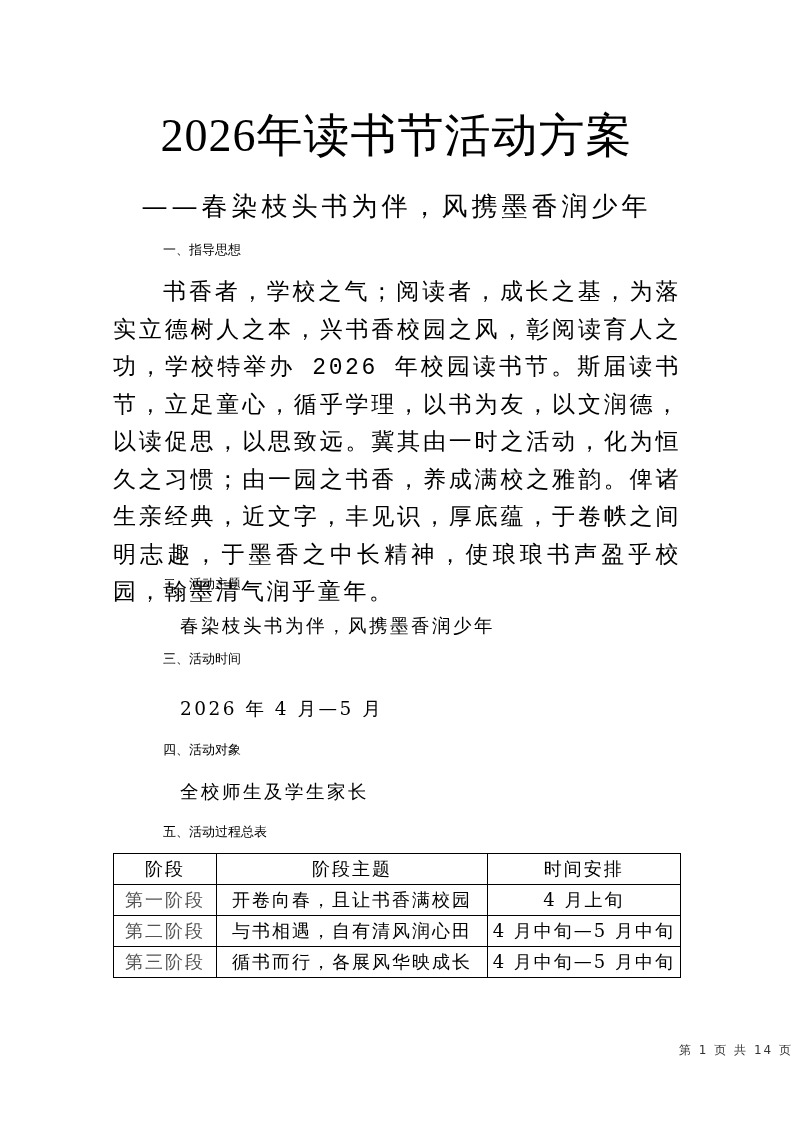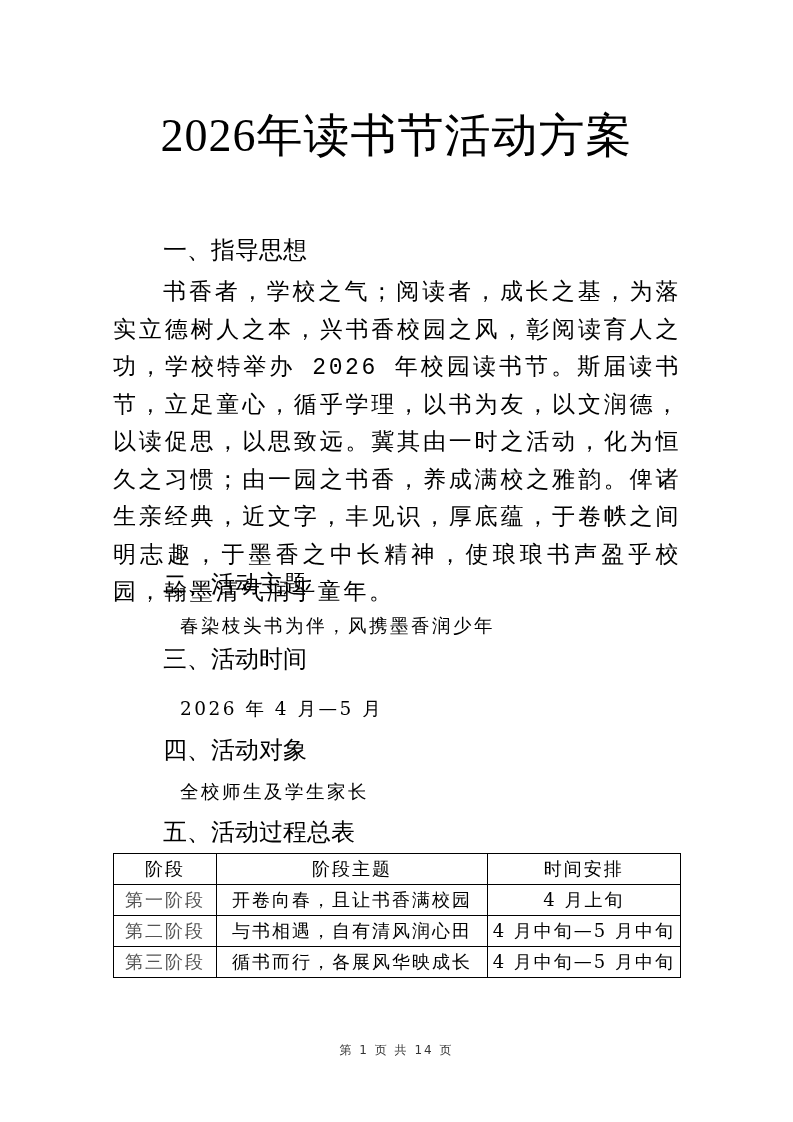--- a/index.html
+++ b/index.html
@@ -36,21 +36,21 @@
       top: 188px;
       text-align: center;
       font-size: 26px;
       line-height: 36px;
       letter-spacing: 4px;
       font-family: "DejaVu Serif", serif;
     }
     .heading {
       position: absolute;
       left: 163px;
-      font-size: 24px;
+      font-size: 13px;
       line-height: 28px;
       font-family: "DejaVu Sans", sans-serif;
     }
     .body-text {
       position: absolute;
       left: 113px;
       width: 568px;
       font-size: 23px;
       line-height: 37.5px;
       text-align: justify;
@@ -87,33 +87,34 @@
       margin-top: 39px;
     }
     table.summary td.stage { color: #555555; }
     .col-stage { width: 103px; }
     .col-theme { width: 270px; }
     .col-time  { width: 193px; }
     .footer {
       position: absolute;
       left: 0; width: 793px;
       top: 1042px;
-      text-align: center;
+      text-align: right;
       font-size: 12px;
       color: #333333;
       font-family: "DejaVu Sans", sans-serif;
       letter-spacing: 2px;
     }
   </style>
 </head>
 <body>
 
 <div class="page">
 
   <div class="title">2026年读书节活动方案</div>
+  <div class="subtitle">——春染枝头书为伴，风携墨香润少年</div>
 
   <div class="heading" style="top:236px;">一、指导思想</div>
   <div class="body-text" style="top:275px;">书香者，学校之气；阅读者，成长之基，为落实立德树人之本，兴书香校园之风，彰阅读育人之功，学校特举办 2026 年校园读书节。斯届读书节，立足童心，循乎学理，以书为友，以文润德，以读促思，以思致远。冀其由一时之活动，化为恒久之习惯；由一园之书香，养成满校之雅韵。俾诸生亲经典，近文字，丰见识，厚底蕴，于卷帙之间明志趣，于墨香之中长精神，使琅琅书声盈乎校园，翰墨清气润乎童年。</div>
 
   <div class="heading" style="top:570px;">二、活动主题</div>
   <div class="plain" style="top:612px;">春染枝头书为伴，风携墨香润少年</div>
 
   <div class="heading" style="top:645px;">三、活动时间</div>
   <div class="plain" style="top:695px;">2026 年 4 月—5 月</div>
 

